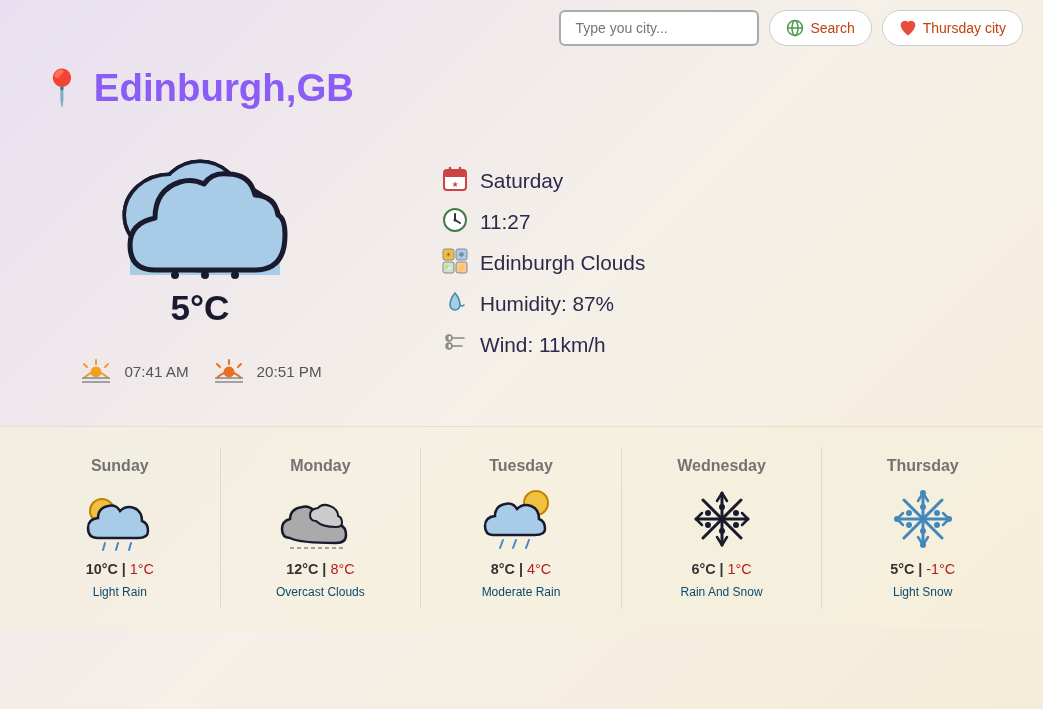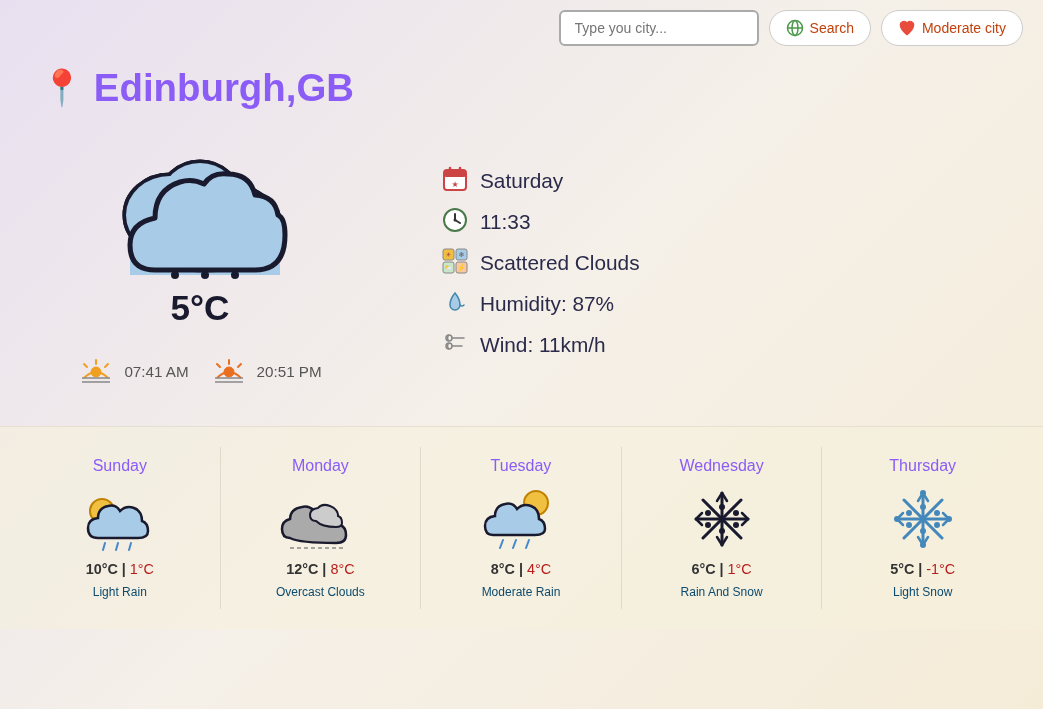--- a/index.html
+++ b/index.html
@@ -116,22 +116,22 @@
       display: flex;
       flex-direction: column;
       align-items: center;
       padding: 10px 5px;
       gap: 8px;
       border-right: 1px solid rgba(180,170,150,0.3);
     }
     .forecast-day:last-child { border-right: none; }
     .forecast-day-name {
       font-size: 1rem;
-      color: #8b5cf6;
-      font-weight: 400;
+      color: #737373;
+      font-weight: 700;
     }
     .forecast-temp {
       font-size: 0.9rem;
       font-weight: 700;
       color: #333;
     }
     .forecast-temp .low {
       color: #b91c1c;
       font-weight: 400;
     }
@@ -153,21 +153,21 @@
       <ellipse cx="12" cy="12" rx="4" ry="10"></ellipse>
       <line x1="2" y1="12" x2="22" y2="12"></line>
     </svg>
     <span>Search</span>
   </button>
   <button class="btn">
 
     <svg width="18" height="18" viewBox="0 0 24 24" fill="#e74c3c" stroke="#e74c3c" stroke-width="1.5">
       <path d="M12 21C12 21 3 14 3 8a5 5 0 0 1 9-3 5 5 0 0 1 9 3c0 6-9 13-9 13z"></path>
     </svg>
-    <span>Moderate city</span>
+    <span>Thursday city</span>
   </button>
 </div>
 
 <div class="city-title">
   <span style="font-size:2.2rem;">📍</span>
   <h1>Edinburgh,GB</h1>
 </div>
 
 <div class="main-weather">
 
@@ -252,37 +252,37 @@
 
     <div class="detail-row">
       <div class="icon-wrap">
         <svg width="26" height="26" viewBox="0 0 26 26">
           <circle cx="13" cy="13" r="11" fill="white" stroke="#4a7a4a" stroke-width="2"></circle>
           <line x1="13" y1="7" x2="13" y2="13" stroke="#333" stroke-width="2" stroke-linecap="round"></line>
           <line x1="13" y1="13" x2="18" y2="16" stroke="#333" stroke-width="2" stroke-linecap="round"></line>
           <circle cx="13" cy="13" r="1.5" fill="#333"></circle>
         </svg>
       </div>
-      <span>11:33</span>
+      <span>11:27</span>
     </div>
 
     <div class="detail-row">
       <div class="icon-wrap">
         <svg width="26" height="26" viewBox="0 0 26 26">
           <rect x="1" y="1" width="11" height="11" rx="2" fill="#f0c040" stroke="#888" stroke-width="1"></rect>
           <text x="6.5" y="9" text-anchor="middle" font-size="7" fill="#a44">☀</text>
           <rect x="14" y="1" width="11" height="11" rx="2" fill="#a8cce8" stroke="#888" stroke-width="1"></rect>
           <text x="19.5" y="9" text-anchor="middle" font-size="7" fill="#555">❄</text>
           <rect x="1" y="14" width="11" height="11" rx="2" fill="#c8e8c8" stroke="#888" stroke-width="1"></rect>
           <text x="6.5" y="22" text-anchor="middle" font-size="7" fill="#4a4">⛅</text>
           <rect x="14" y="14" width="11" height="11" rx="2" fill="#f8c8a0" stroke="#888" stroke-width="1"></rect>
           <text x="19.5" y="22" text-anchor="middle" font-size="7" fill="#a44">⚡</text>
         </svg>
       </div>
-      <span>Scattered Clouds</span>
+      <span>Edinburgh Clouds</span>
     </div>
 
     <div class="detail-row">
       <div class="icon-wrap">
         <svg width="26" height="26" viewBox="0 0 26 26">
           <path d="M13 4 Q18 10 18 16 A5 5 0 0 1 8 16 Q8 10 13 4Z" fill="#a8cce8" stroke="#4488aa" stroke-width="1.5"></path>
           <path d="M18 16 Q20 18 22 16" fill="none" stroke="#4488aa" stroke-width="1.5" stroke-linecap="round"></path>
         </svg>
       </div>
       <span>Humidity: 87%</span>

